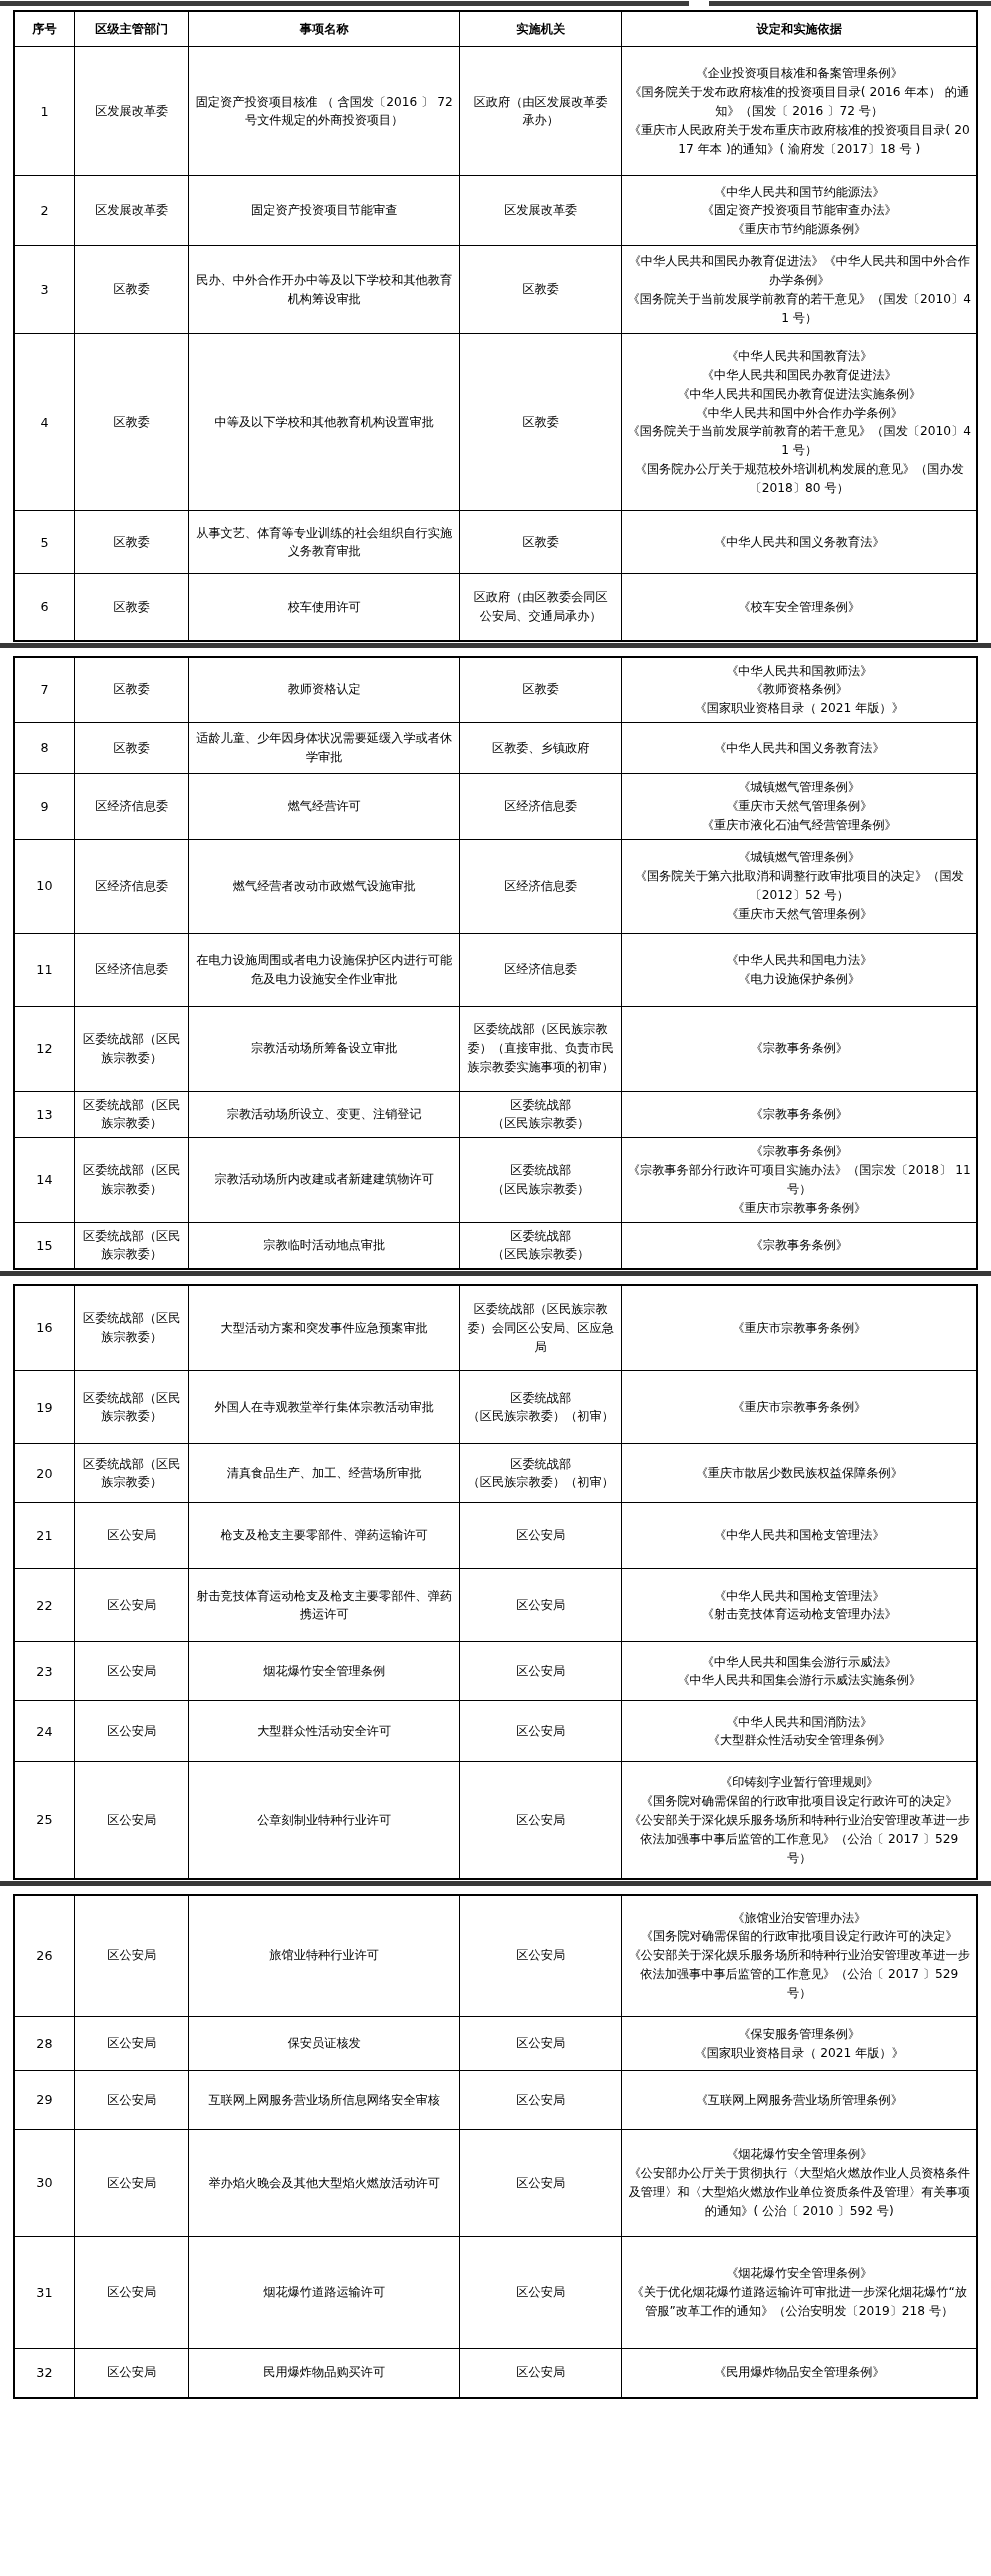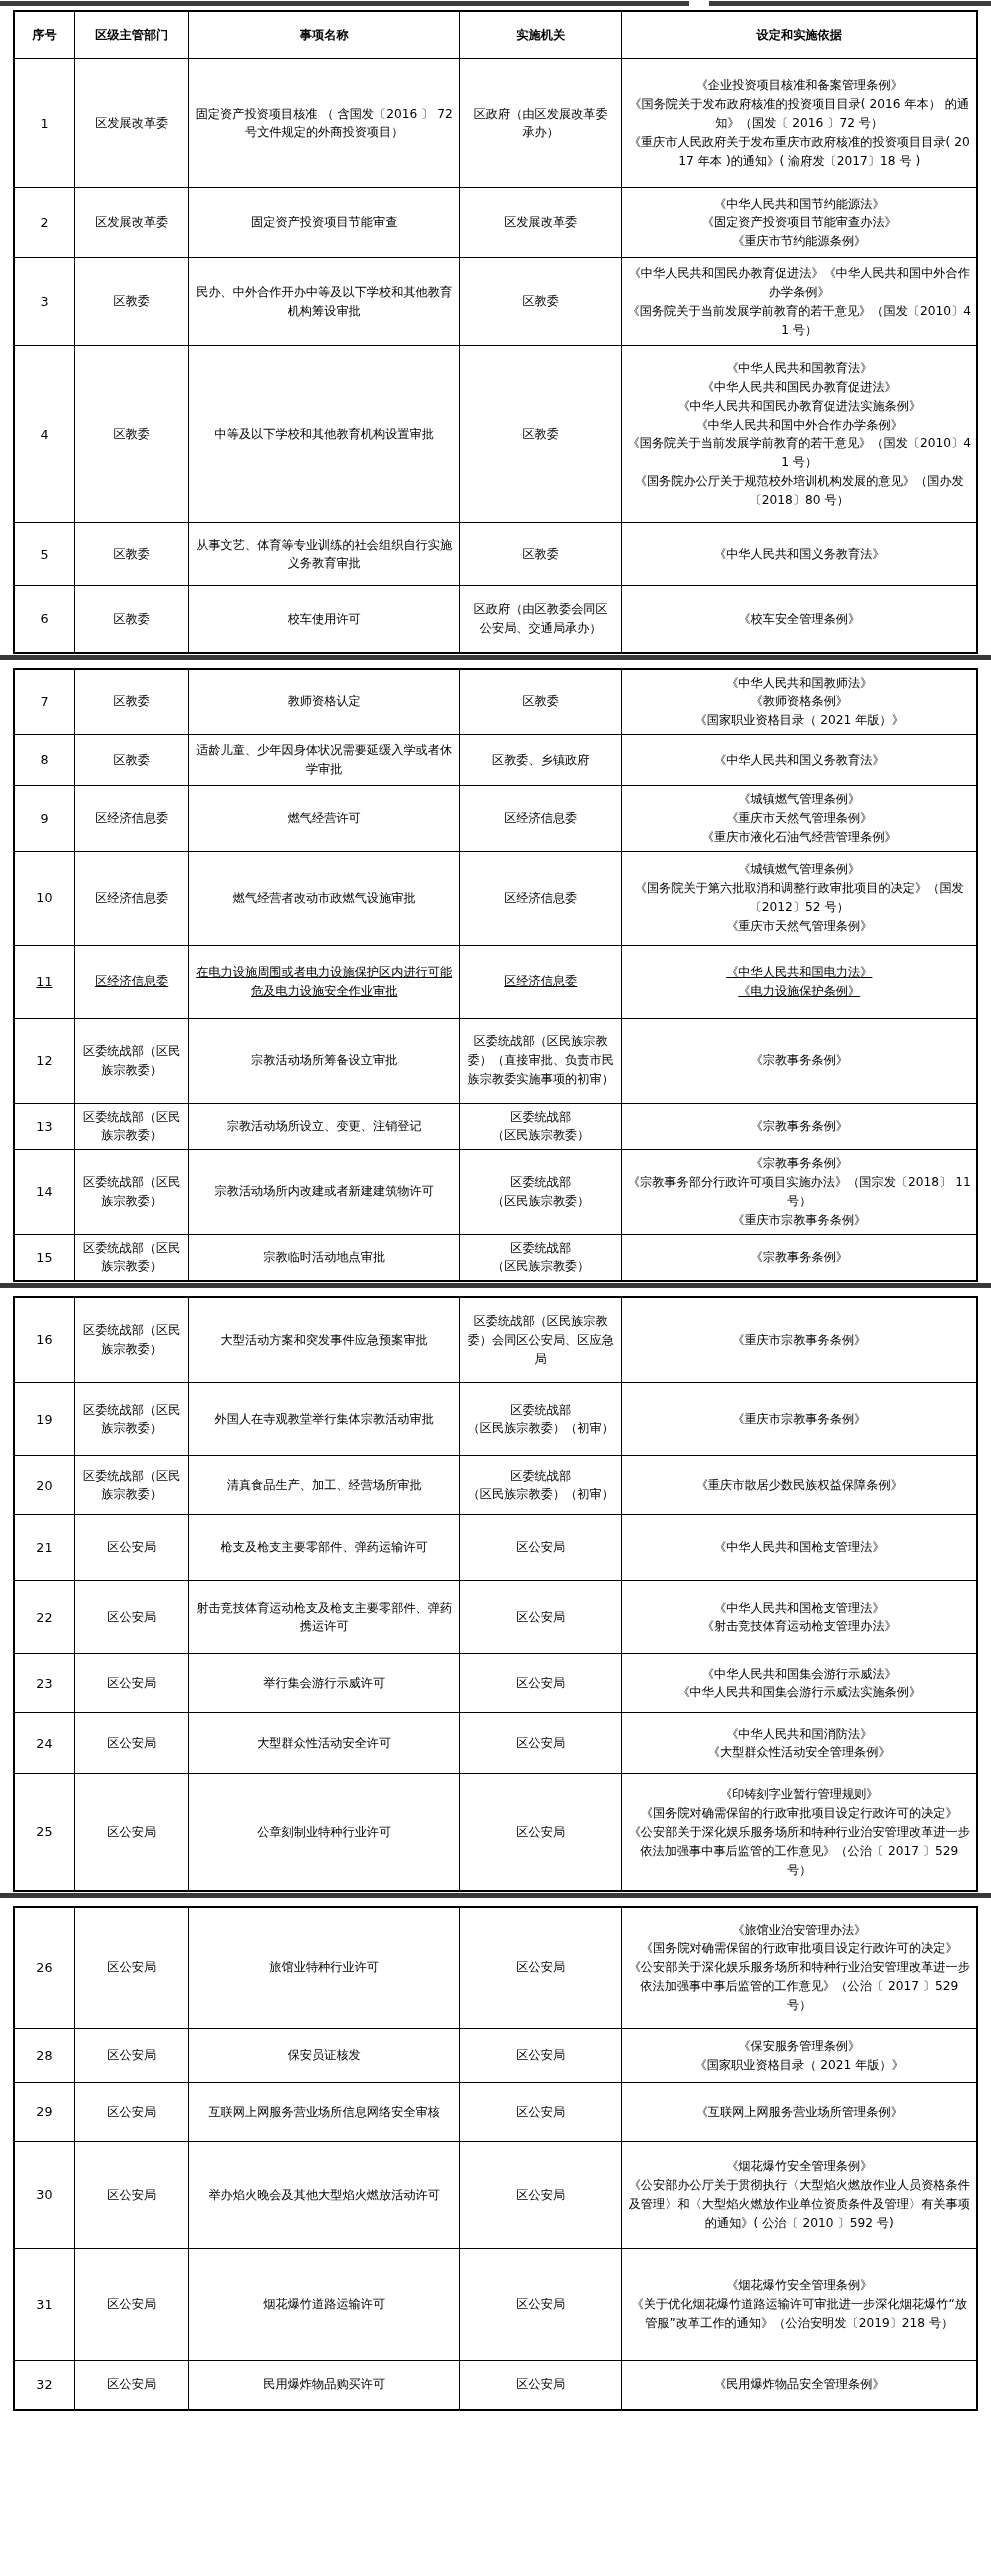--- a/index.html
+++ b/index.html
@@ -39,21 +39,21 @@
     text-align: center;
     vertical-align: middle;
     font-size: 12.2px;
     line-height: 1.55;
     padding: 3.9px 4.9px;
     white-space: pre-line;
     word-break: break-all;
   }
   thead th {
     font-weight: bold;
-    padding: 16px 2px;
+    padding: 10px 2px;
     height: 14.6px;
     font-size: 12.2px;
     line-height: 1.2;
   }
   td.seq { font-size: 12.7px; }
 
   
   .page-break {
     height: 4.9px;
     background: #383838;
@@ -191,21 +191,21 @@
   <tr style="height: 94px;">
     <td class="seq">10</td>
     <td class="dept">区经济信息委</td>
     <td class="item">燃气经营者改动市政燃气设施审批</td>
     <td class="agency">区经济信息委</td>
     <td class="basis">《城镇燃气管理条例》
 《国务院关于第六批取消和调整行政审批项目的决定》（国发〔2012〕52 号）
 《重庆市天然气管理条例》</td>
   </tr>
 
-  <tr style="height: 73px; text-decoration: underline;">
+  <tr style="height: 73px;">
     <td class="seq">11</td>
     <td class="dept">区经济信息委</td>
     <td class="item">在电力设施周围或者电力设施保护区内进行可能危及电力设施安全作业审批</td>
     <td class="agency">区经济信息委</td>
     <td class="basis">《中华人民共和国电力法》
 《电力设施保护条例》</td>
   </tr>
 
   <tr style="height: 85px;">
     <td class="seq">12</td>
@@ -297,21 +297,21 @@
     <td class="dept">区公安局</td>
     <td class="item">射击竞技体育运动枪支及枪支主要零部件、弹药携运许可</td>
     <td class="agency">区公安局</td>
     <td class="basis">《中华人民共和国枪支管理法》
 《射击竞技体育运动枪支管理办法》</td>
   </tr>
 
   <tr style="height: 59px;">
     <td class="seq">23</td>
     <td class="dept">区公安局</td>
-    <td class="item">举行集会游行示威许可</td>
+    <td class="item">烟花爆竹安全管理条例</td>
     <td class="agency">区公安局</td>
     <td class="basis">《中华人民共和国集会游行示威法》
 《中华人民共和国集会游行示威法实施条例》</td>
   </tr>
 
   <tr style="height: 61px;">
     <td class="seq">24</td>
     <td class="dept">区公安局</td>
     <td class="item">大型群众性活动安全许可</td>
     <td class="agency">区公安局</td>

